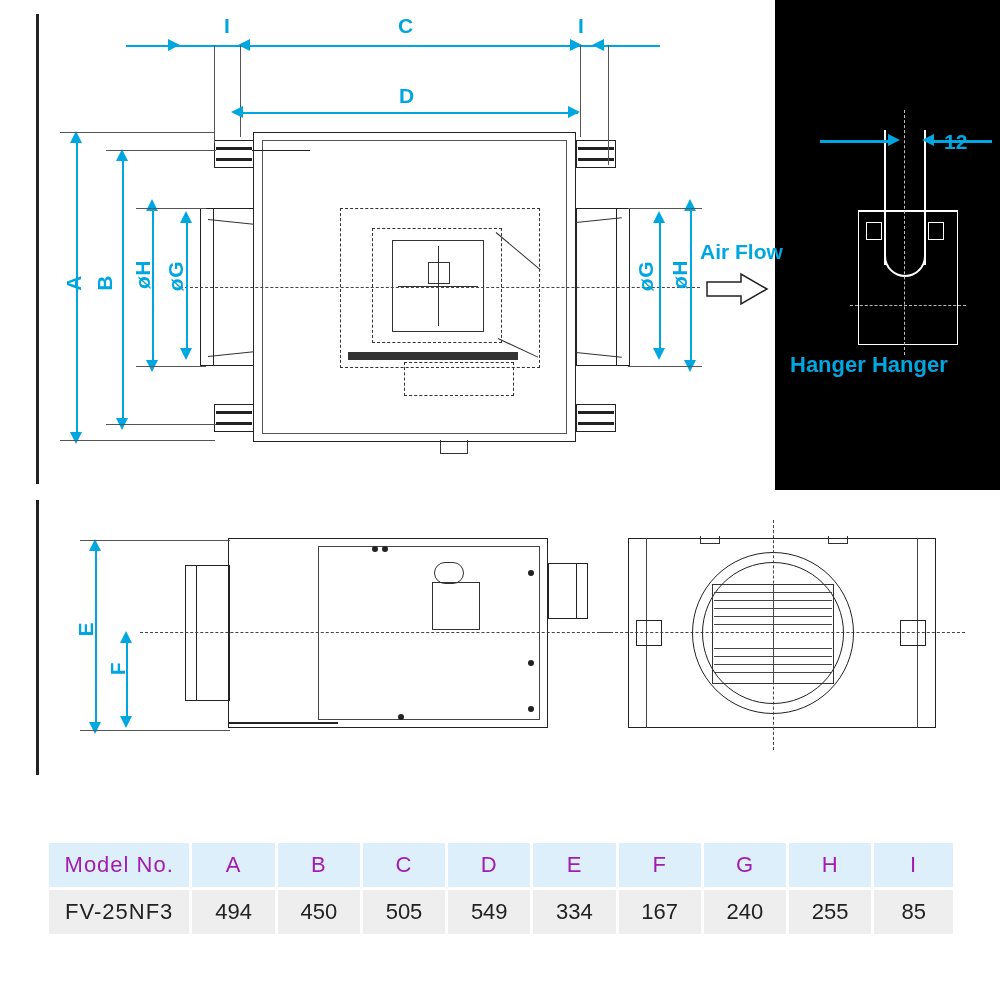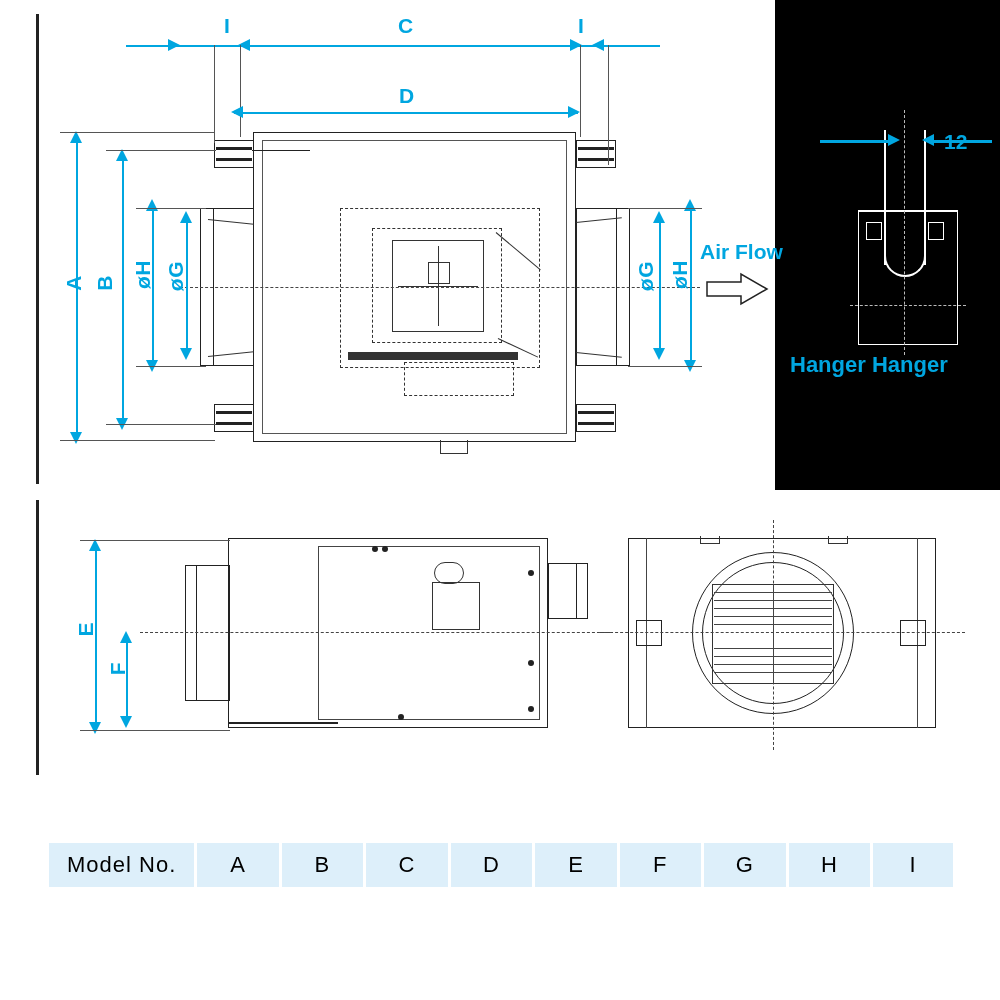--- a/index.html
+++ b/index.html
@@ -53,21 +53,21 @@
 
   
   table.spec{
     position:absolute;
     border-collapse:separate;
     border-spacing:3px;
     font-size:22px;
   }
   table.spec th{
     background:#ddeffa;
-    color:#000000;
+    color:#a21caf;
     font-weight:normal;
     padding:9px 6px;
     text-align:center;
     letter-spacing:1px;
   }
   table.spec td{
     background:#eeeeee;
     color:#222;
     padding:9px 6px;
     text-align:center;
@@ -286,16 +286,28 @@
         <th style="width:84px;">C</th>
         <th style="width:84px;">D</th>
         <th style="width:84px;">E</th>
         <th style="width:84px;">F</th>
         <th style="width:84px;">G</th>
         <th style="width:84px;">H</th>
         <th style="width:84px;">I</th>
       </tr>
     </thead>
     <tbody>
+      <tr>
+        <td class="model">FV-25NF3</td>
+        <td>494</td>
+        <td>450</td>
+        <td>505</td>
+        <td>549</td>
+        <td>334</td>
+        <td>167</td>
+        <td>240</td>
+        <td>255</td>
+        <td>85</td>
+      </tr>
     </tbody>
   </table>
 
 </div>
 
 </body></html>

